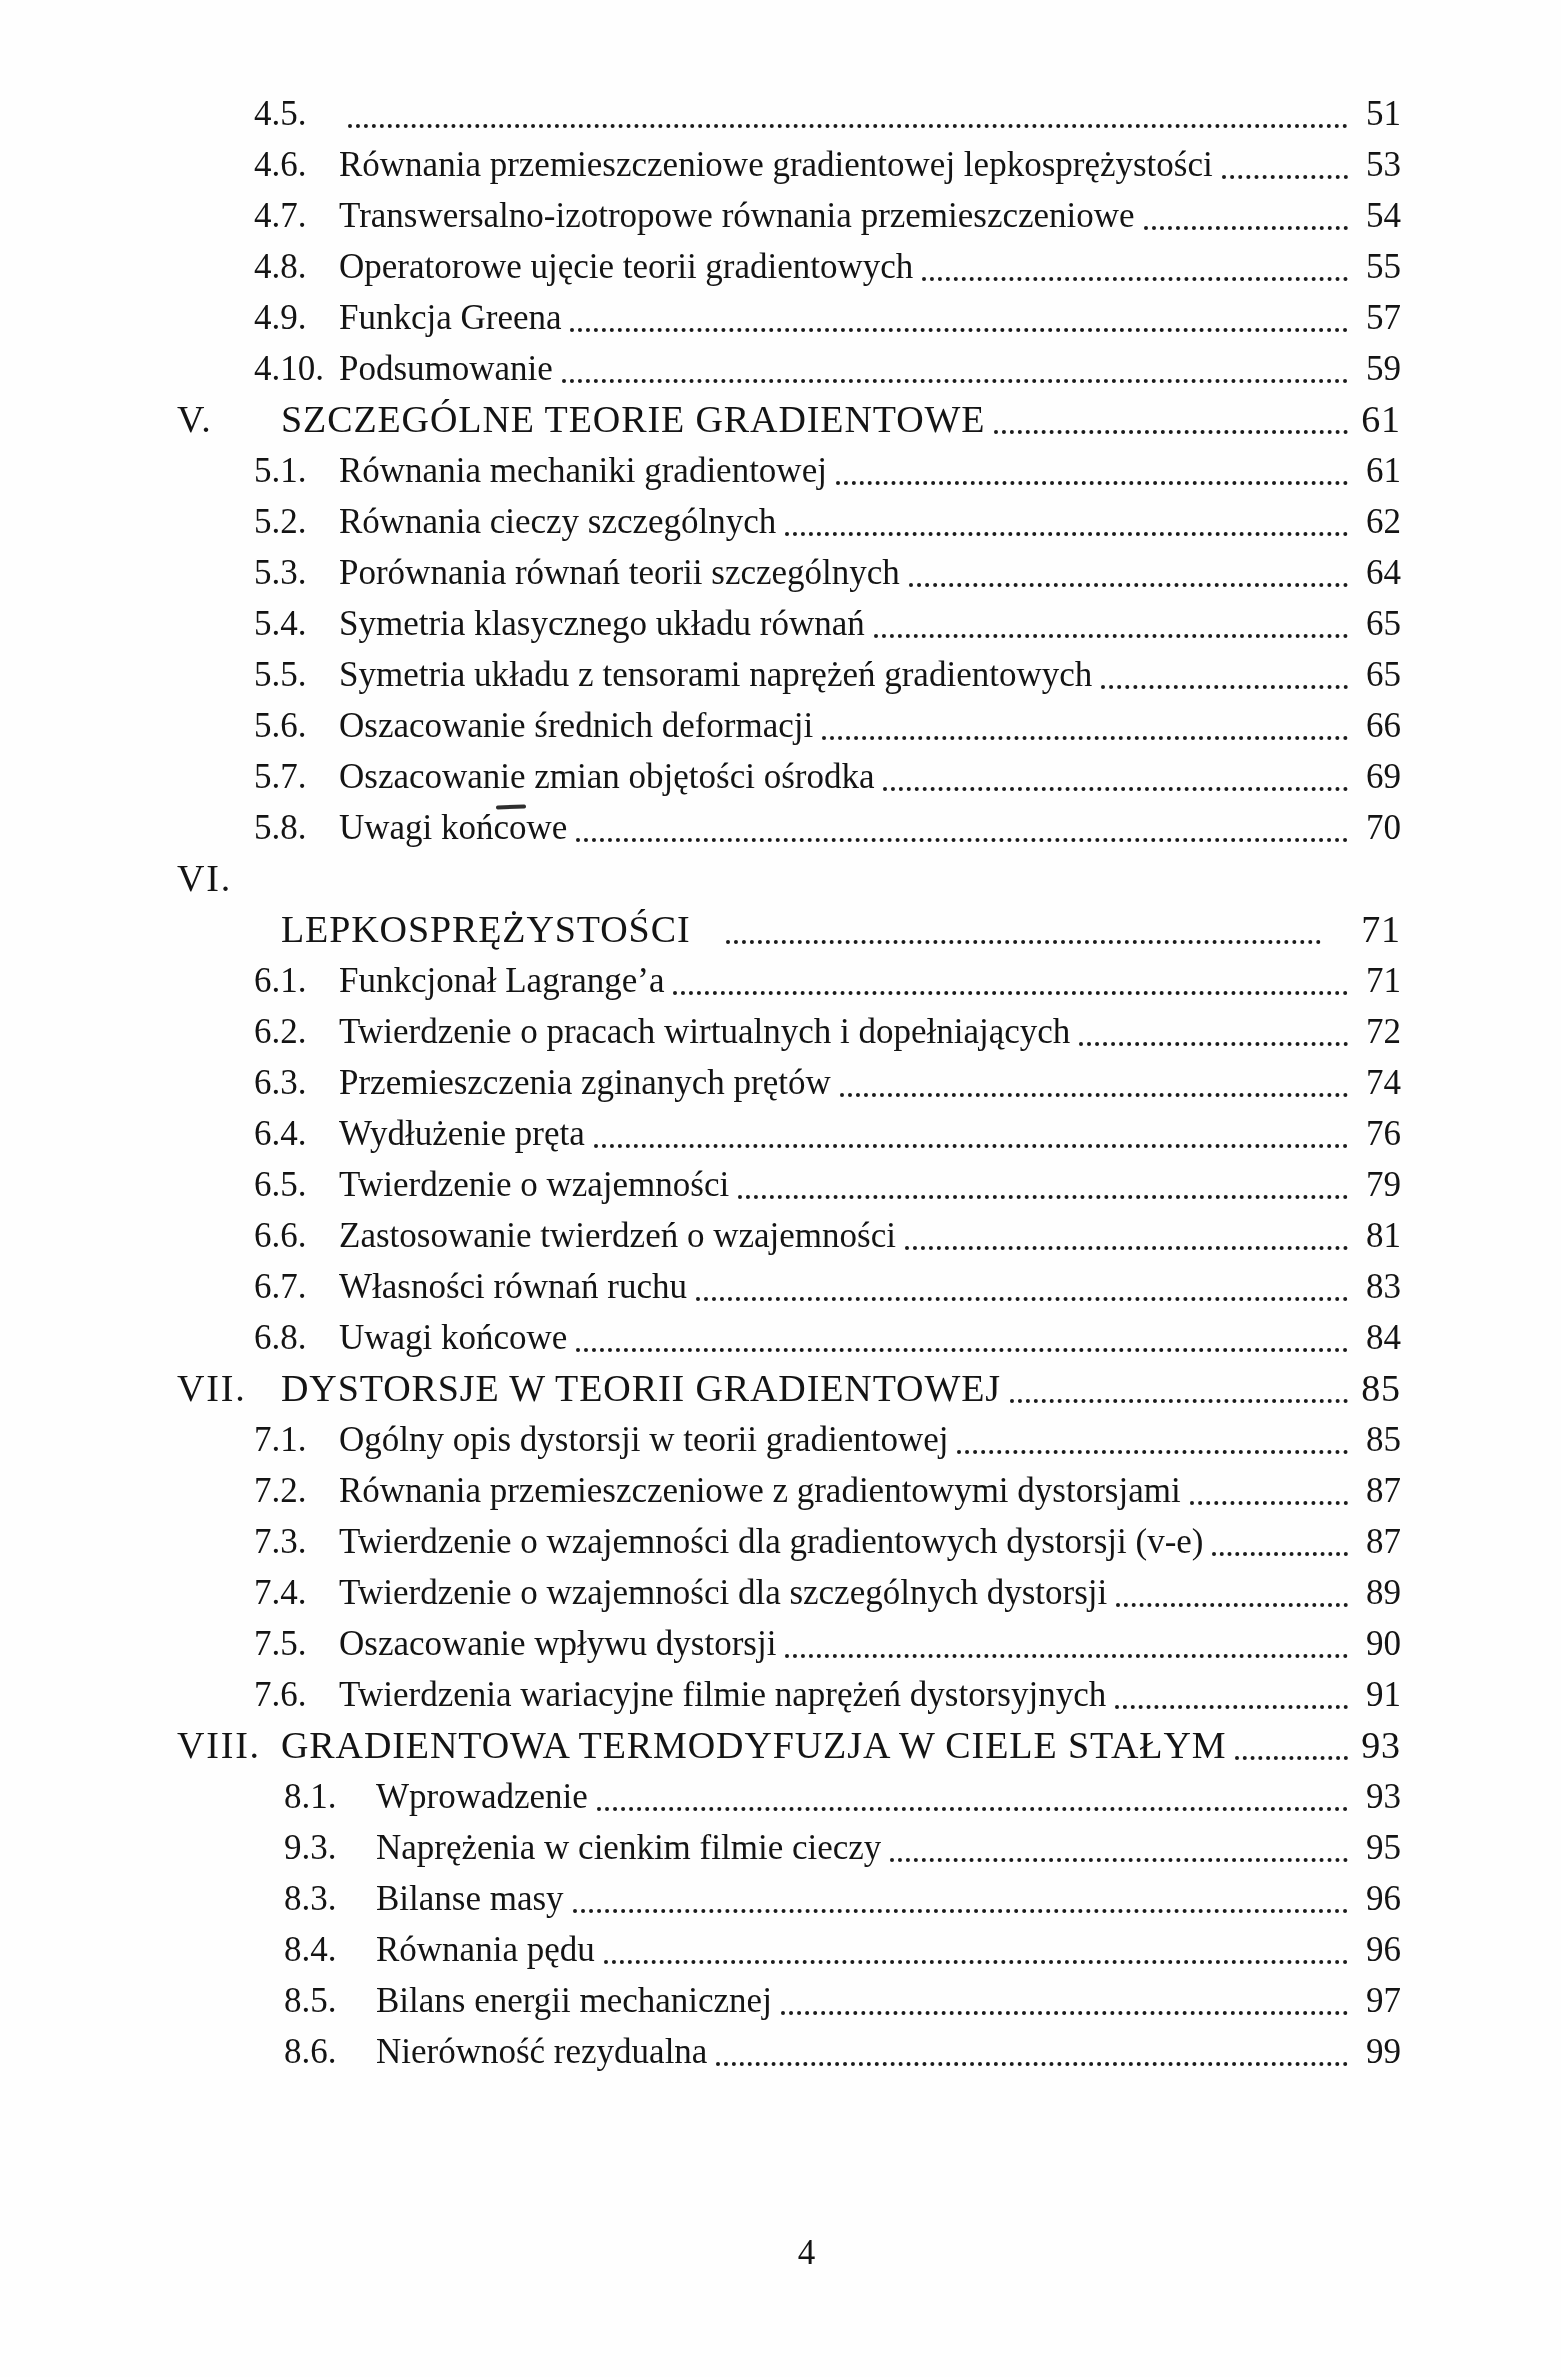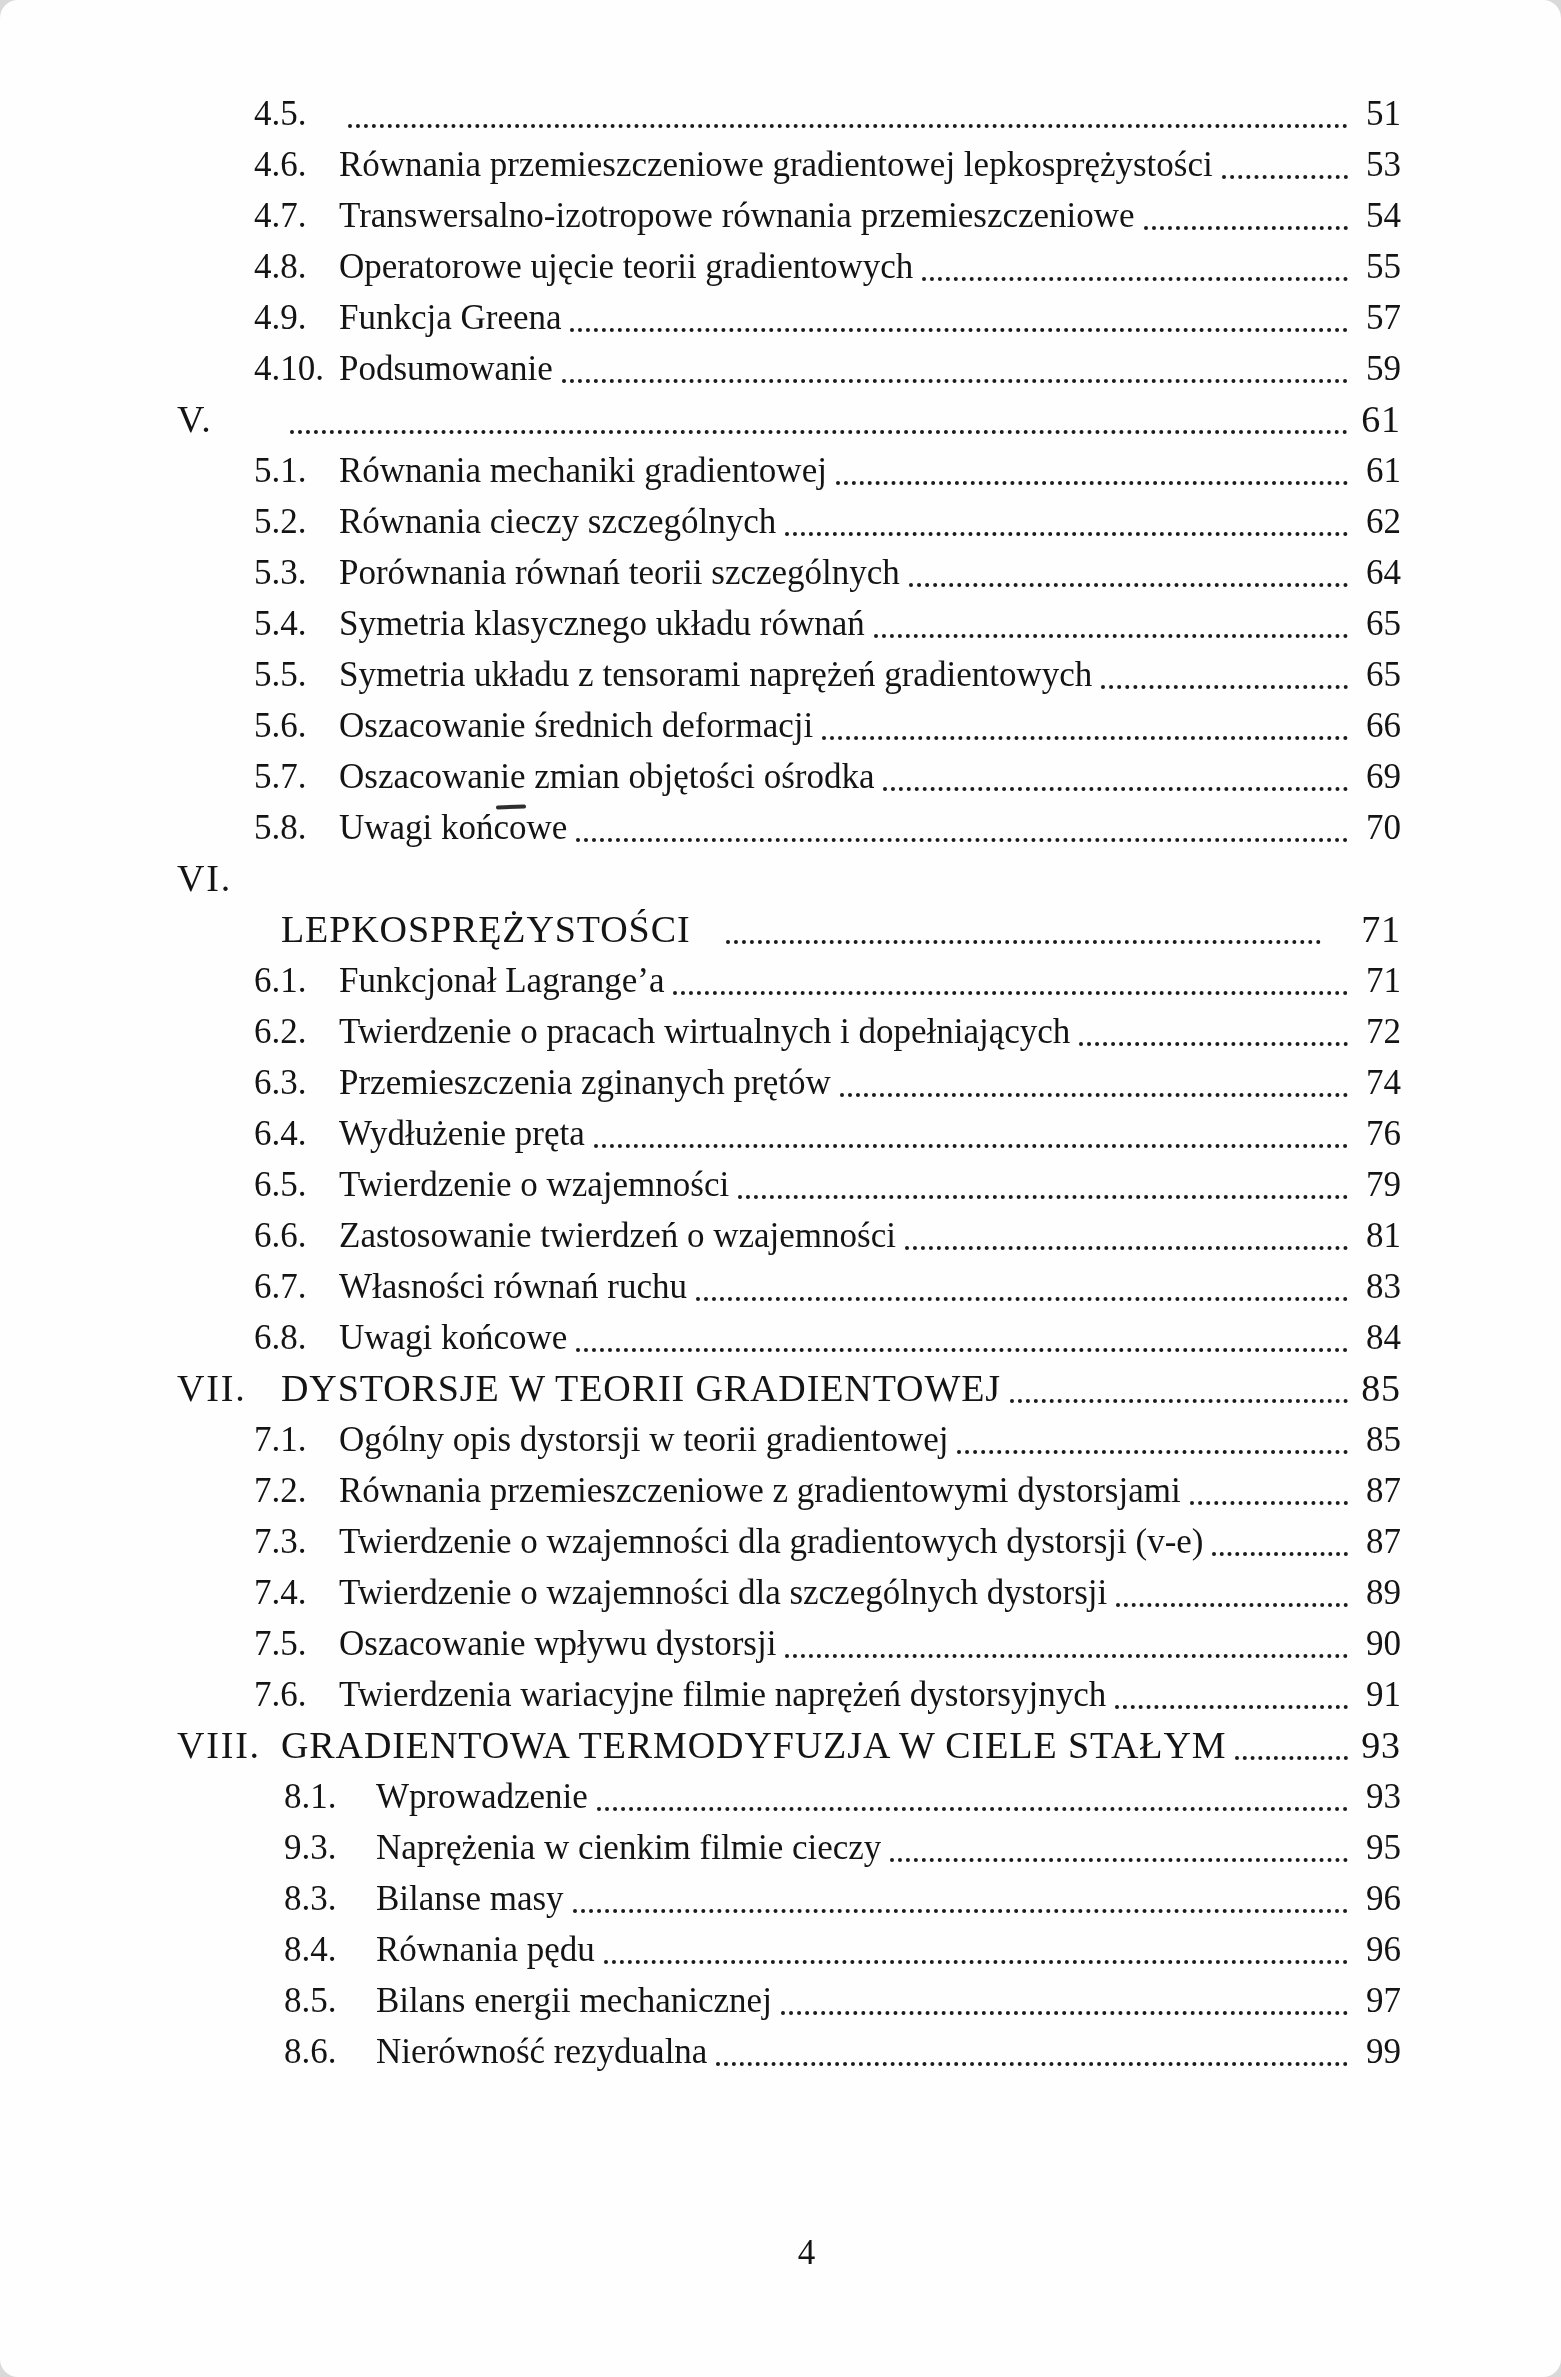--- a/index.html
+++ b/index.html
@@ -5,21 +5,20 @@
 <style>
   html,body{margin:0;padding:0;background:#d9d9d9;}
   .page{
     position:relative;
     width:1561px;height:2377px;
     margin:0 auto;
     background:#fefefe;
     color:#141414;
     font-family:"Liberation Serif", "DejaVu Serif", serif;
     overflow:hidden;
-    border-radius:18px;
   }
   .toc{
     position:absolute;
     left:0;top:88px;
     width:1561px;
   }
   .row{
     display:flex;
     align-items:baseline;
     height:51px;
@@ -103,20 +102,21 @@
         <span class="pg">57</span>
       </div>
       <div class="row kind-sub">
         <span class="num">4.10.</span>
         <span class="title">Podsumowanie</span>
         <span class="leader"></span>
         <span class="pg">59</span>
       </div>
       <div class="row kind-chapter">
         <span class="num">V.</span>
+        <span class="title">SZCZEGÓLNE TEORIE GRADIENTOWE</span>
         <span class="leader"></span>
         <span class="pg">61</span>
       </div>
       <div class="row kind-sub">
         <span class="num">5.1.</span>
         <span class="title">Równania mechaniki gradientowej</span>
         <span class="leader"></span>
         <span class="pg">61</span>
       </div>
       <div class="row kind-sub">

